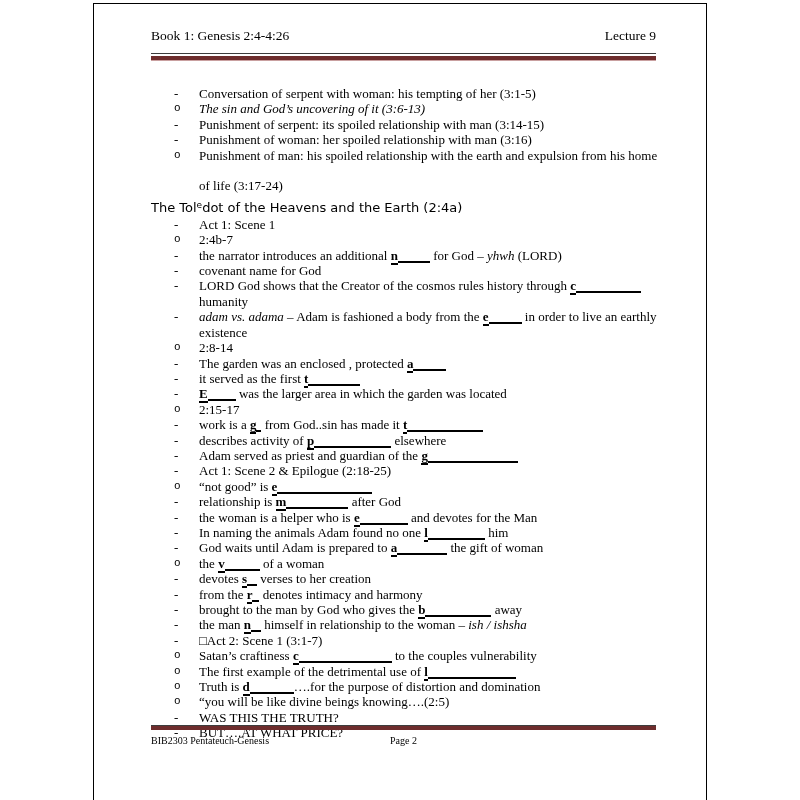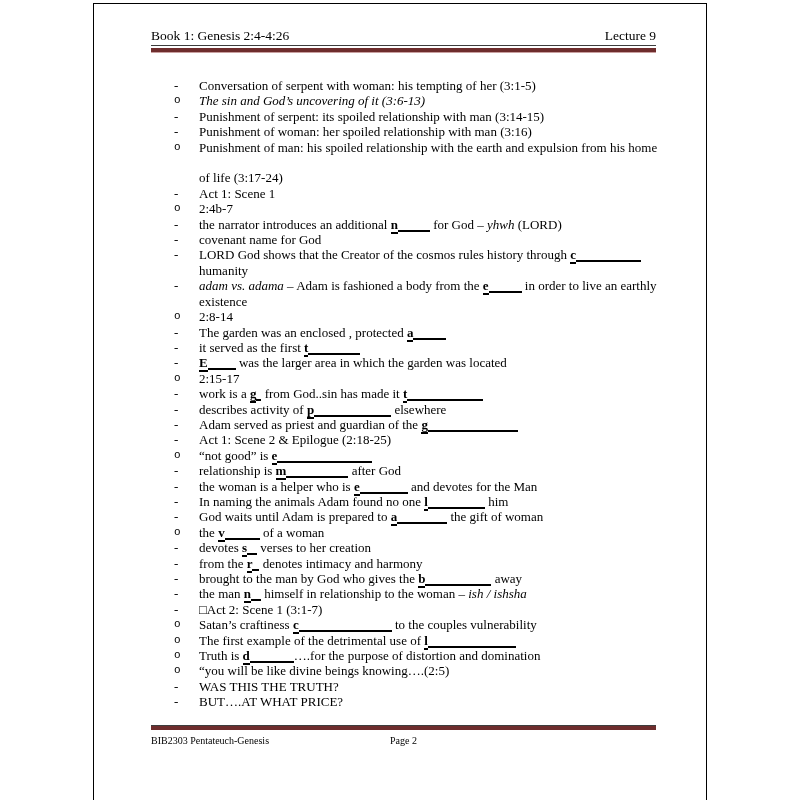--- a/index.html
+++ b/index.html
@@ -5,21 +5,21 @@
   html,body{margin:0;padding:0;width:800px;height:800px;background:#ffffff;overflow:hidden;}
   .page{
     position:absolute;left:93px;top:3px;width:614px;height:830px;
     box-sizing:border-box;border:1px solid #000;background:#fff;overflow:hidden;
     font-family:"Liberation Serif","DejaVu Serif",serif;color:#000;
   }
   .header{margin:24px 50px 0 57px;}
   .header-row{
     display:flex;justify-content:space-between;align-items:flex-end;
     font-size:13.5px;line-height:16px;
-    border-bottom:1px solid var(--rule-dark,#3d3d3d);padding-bottom:1px;
+    border-bottom:1px solid var(--rule-dark,#3d3d3d);padding-bottom:9px;
   }
   .rule-thick{
     margin-top:2px;height:4px;background:var(--maroon,#6e2d2d);
     border-bottom:1px solid var(--rule-light,#c9a0a0);
   }
   .content{margin:25px 38px 0 57px;font-size:13px;line-height:15.4px;}
   .li{display:flex;}
   .li .marker{flex:0 0 25px;margin-left:23px;}
   .li .marker.m-o{font-family:"Liberation Mono","DejaVu Sans Mono",monospace;font-size:11px;}
   .li .text{flex:1;white-space:nowrap;}
@@ -66,20 +66,21 @@
         </div>
         <div class="li">
           <span class="marker">-</span>
           <span class="text"><span>Punishment of woman: her spoiled relationship with man (3:16)</span></span>
         </div>
         <div class="li">
           <span class="marker m-o">o</span>
           <span class="text"><span>Punishment of man: his spoiled relationship with the earth and expulsion from his home</span><br><br><span>of life (3:17-24)</span></span>
         </div>
       </div>
+    <div class="heading" id="section-heading"><span>The Tol</span><span class="run-sup">e</span><span>dot of the Heavens and the Earth (2:4a)</span></div>
     <div id="block2">
         <div class="li">
           <span class="marker">-</span>
           <span class="text"><span>Act 1: Scene 1</span></span>
         </div>
         <div class="li">
           <span class="marker m-o">o</span>
           <span class="text"><span>2:4b-7</span></span>
         </div>
         <div class="li">

